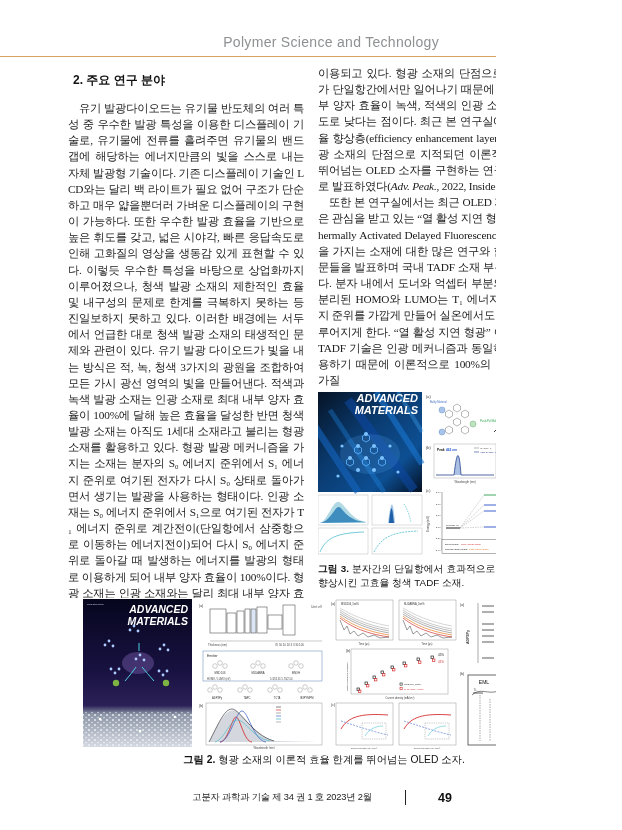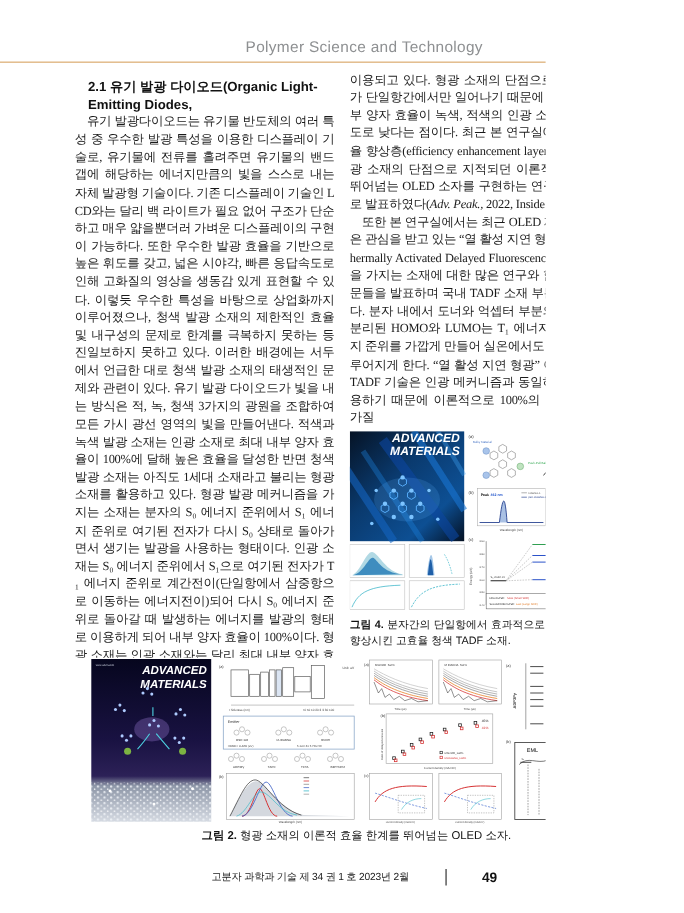--- a/index.html
+++ b/index.html
@@ -37,21 +37,21 @@
 </head>
 <body>
 
 <div class="page">
 
   <div class="journal-title">Polymer Science and Technology</div>
   <div class="header-line"></div>
   <div class="header-ring"></div>
 
   <div class="col-left">
-    <div class="h2">2.1 유기 발광 다이오드(Organic Light-Emitting Diodes,</div>
+    <div class="h1">2. 주요 연구 분야</div>
     <p class="body-text indent">유기 발광다이오드는 유기물 반도체의 여러 특성 중 우수한 발광 특성을 이용한 디스플레이 기술로, 유기물에 전류를 흘려주면 유기물의 밴드 갭에 해당하는 에너지만큼의 빛을 스스로 내는 자체 발광형 기술이다. 기존 디스플레이 기술인 LCD와는 달리 백 라이트가 필요 없어 구조가 단순하고 매우 얇을뿐더러 가벼운 디스플레이의 구현이 가능하다. 또한 우수한 발광 효율을 기반으로 높은 휘도를 갖고, 넓은 시야각, 빠른 응답속도로 인해 고화질의 영상을 생동감 있게 표현할 수 있다. 이렇듯 우수한 특성을 바탕으로 상업화까지 이루어졌으나, 청색 발광 소재의 제한적인 효율 및 내구성의 문제로 한계를 극복하지 못하는 등 진일보하지 못하고 있다. 이러한 배경에는 서두에서 언급한 대로 청색 발광 소재의 태생적인 문제와 관련이 있다. 유기 발광 다이오드가 빛을 내는 방식은 적, 녹, 청색 3가지의 광원을 조합하여 모든 가시 광선 영역의 빛을 만들어낸다. 적색과 녹색 발광 소재는 인광 소재로 최대 내부 양자 효율이 100%에 달해 높은 효율을 달성한 반면 청색 발광 소재는 아직도 1세대 소재라고 불리는 형광 소재를 활용하고 있다. 형광 발광 메커니즘을 가지는 소재는 분자의 S₀ 에너지 준위에서 S₁ 에너지 준위로 여기된 전자가 다시 S₀ 상태로 돌아가면서 생기는 발광을 사용하는 형태이다. 인광 소재는 S₀ 에너지 준위에서 S₁으로 여기된 전자가 T₁ 에너지 준위로 계간전이(단일항에서 삼중항으로 이동하는 에너지전이)되어 다시 S₀ 에너지 준위로 돌아갈 때 발생하는 에너지를 발광의 형태로 이용하게 되어 내부 양자 효율이 100%이다. 형광 소재는 인광 소재와는 달리 최대 내부 양자 효율이 25%밖에 미치지 못해 절대적인 효율이 낮게 측정된다. 한편 인광 소재의 경우 일반적으로 금지된 계간 전이를 발생시키기 위해 가격이 비싼 중금속을 이용해야 한다는 경제적인 문제와 함께 낮은 수명 특성 등의 문제점을 가지고 있어 아직까지도 청색 발광 소재로는 형광 소재가</p>
   </div>
 
   <div class="col-right">
     <p class="body-text"><span>이용되고 있다. 형광 소재의 단점으로는 에너지 전이가 단일항간에서만 일어나기 때문에 OLED 소자의 내부 양자 효율이 녹색, 적색의 인광 소재에 비해 4/4 정도로 낮다는 점이다. 최근 본 연구실에서는 새로운 효율 향상층(efficiency enhancement layer, EEL) 개발로 형광 소재의 단점으로 지적되던 이론적 효율의 한계를 뛰어넘는 OLED 소자를 구현하는 연구 결과를 논문으로 발표하였다(</span><i>Adv. Peak.,</i><span> 2022, Inside front cover).</span></p>
     <p class="body-text indent">또한 본 연구실에서는 최근 OLED 재료에서 가장 많은 관심을 받고 있는 “열 활성 지연 형광” 일명 TADF(Thermally Activated Delayed Fluorescence) 발광 메커니즘을 가지는 소재에 대한 많은 연구와 함께 많은 우수논문들을 발표하며 국내 TADF 소재 부분을 선도하고 있다. 분자 내에서 도너와 억셉터 부분의 비틀림에 따라 분리된 HOMO와 LUMO는 T₁ 에너지 준위와 S₁ 에너지 준위를 가깝게 만들어 실온에서도 역계간전이가 이루어지게 한다. “열 활성 지연 형광” 이라고 불리는 이 TADF 기술은 인광 메커니즘과 동일하게 삼중항을 사용하기 때문에 이론적으로 100%의 내부 양자효율을 가질</p>
   </div>
 
   <div class="fig3">
   <svg width="260" height="164" viewBox="0 0 260 164">
@@ -222,21 +222,21 @@
           <use href="#orb" x="240" y="108"></use>
       <use href="#orb" x="210" y="130"></use>
           <use href="#orb" x="240" y="130"></use>
       <use href="#orb" x="210" y="152"></use>
           <use href="#orb" x="240" y="152"></use>
     </g>
   </svg>
   </div>
 
   <div class="fig3-caption">
-    <span class="cap-label">그림 4.</span>
+    <span class="cap-label">그림 3.</span>
     <span>분자간의 단일항에서 효과적으로 억제하여 색순도를 향상시킨 고효율 청색 TADF 소재.</span>
   </div>
 
   <div class="fig2">
   <svg width="508" height="150" viewBox="0 0 508 150">
     <defs>
       <linearGradient id="cv2" x1="0" y1="0" x2="0" y2="1">
         <stop offset="0" stop-color="#06061e"></stop>
             <stop offset=".5" stop-color="#191242"></stop>
         <stop offset=".72" stop-color="#2c2157"></stop>

